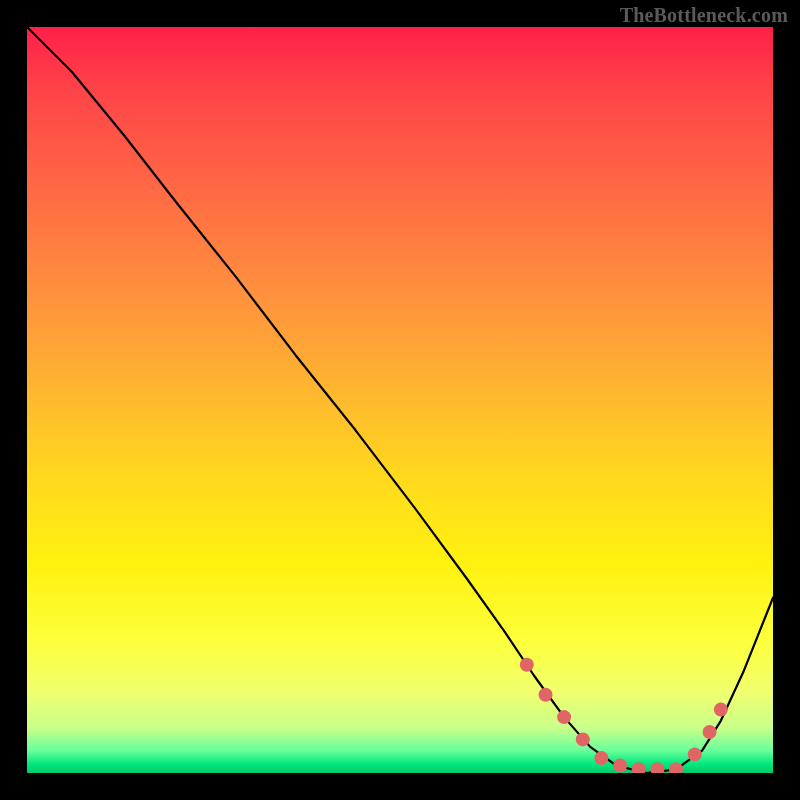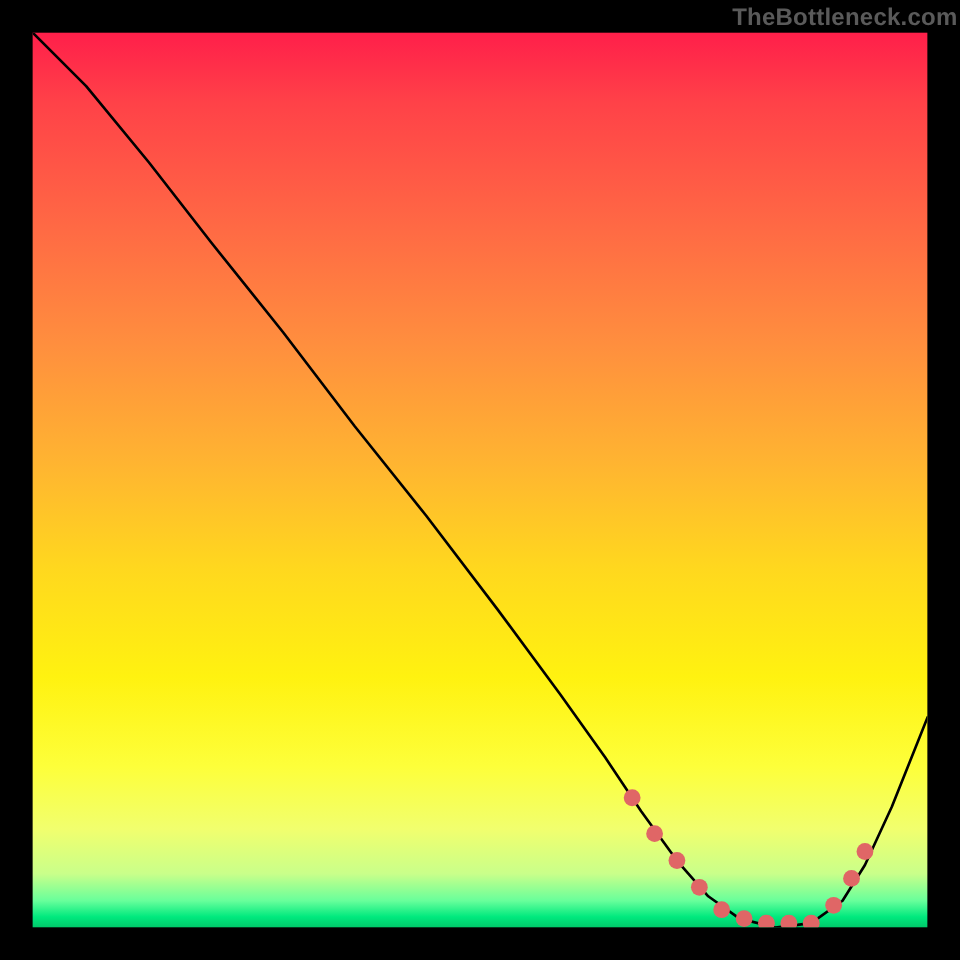--- a/index.html
+++ b/index.html
@@ -12,26 +12,27 @@
     font-family: Arial, Helvetica, sans-serif;
   }
   .wrap {
     position: relative;
     width: 800px;
     height: 800px;
   }
   .watermark {
     position: absolute;
     top: 4px;
-    right: 2px;
+    right: 12px;
     color: #5a5a5a;
     font-size: 20px;
     font-weight: 600;
     letter-spacing: 0.2px;
     user-select: none;
+    font-family: Liberation Serif, serif;
   }
   .plot {
     position: absolute;
     left: 27px;
     top: 27px;
     width: 746px;
     height: 746px;
     overflow: hidden;
   }
   .gradient {

